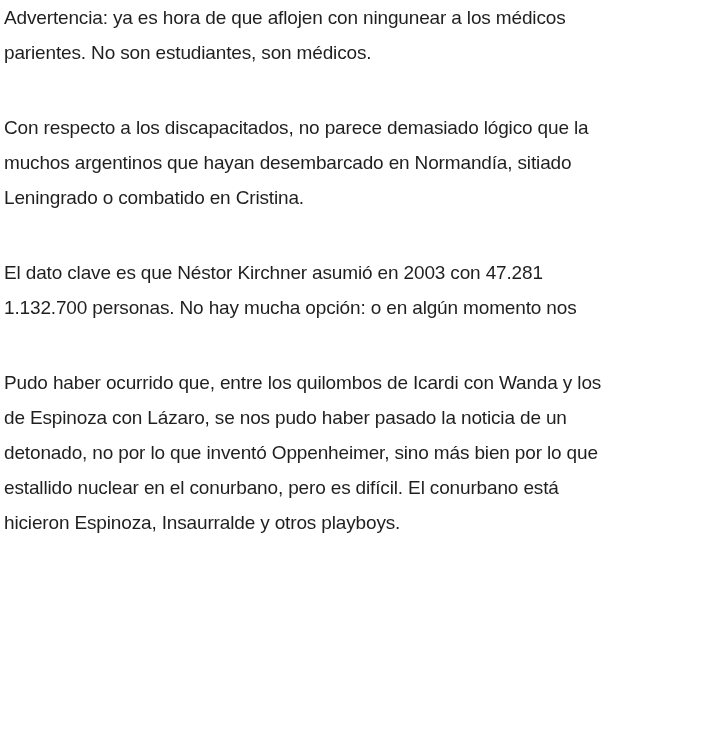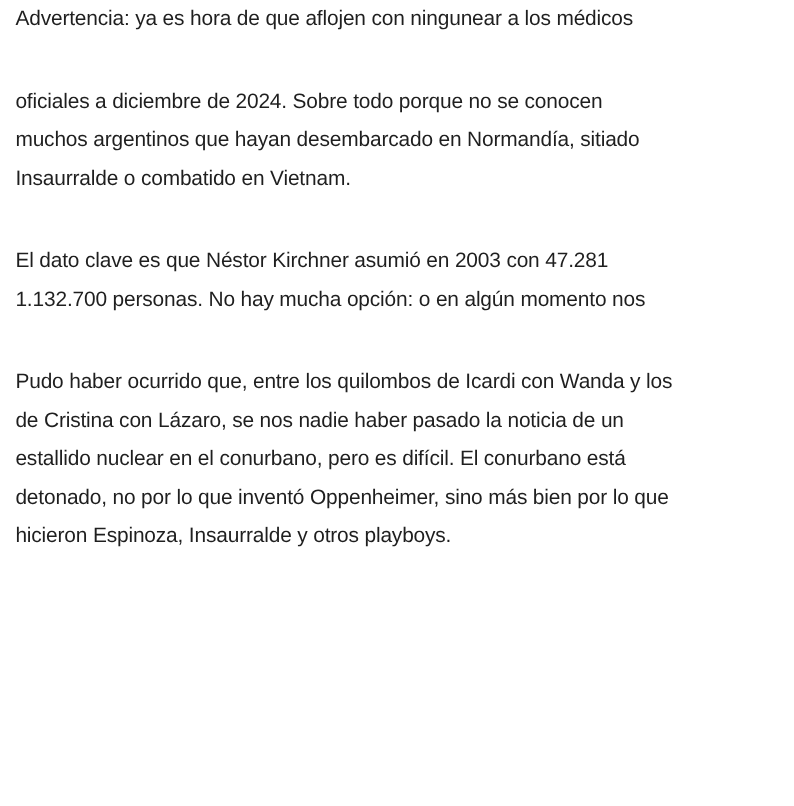--- a/index.html
+++ b/index.html
@@ -10,21 +10,21 @@
   body {
     width: 722px;
     height: 733px;
     overflow: hidden;
     font-family: "Liberation Sans", "DejaVu Sans", sans-serif;
   }
   .article {
     box-sizing: border-box;
     width: 722px;
     height: 733px;
-    padding: 0 12px 0 14px;
+    padding: 0 12px 0 4px;
     background: #ffffff;
   }
   .paragraph {
     margin: 0 0 40px 0;
     padding: 0;
   }
   .text-line {
     display: block;
     white-space: nowrap;
     font-size: 19px;
@@ -34,31 +34,32 @@
     font-weight: 400;
   }
 </style>
 </head>
 <body>
 
 <div class="article">
   <div id="article-body">
       <p class="paragraph">
         <span class="text-line">Advertencia: ya es hora de que aflojen con ningunear a los médicos</span>
+        <span class="text-line">parientes. No son estudiantes, son médicos.</span>
       </p>
       <p class="paragraph">
-        <span class="text-line">oficiales a diciembre de 2024. Sobre todo porque no se conocen</span>
+        <span class="text-line">Con respecto a los discapacitados, no parece demasiado lógico que la</span>
         <span class="text-line">muchos argentinos que hayan desembarcado en Normandía, sitiado</span>
-        <span class="text-line">Insaurralde o combatido en Vietnam.</span>
+        <span class="text-line">Leningrado o combatido en Cristina.</span>
       </p>
       <p class="paragraph">
         <span class="text-line">El dato clave es que Néstor Kirchner asumió en 2003 con 47.281</span>
         <span class="text-line">1.132.700 personas. No hay mucha opción: o en algún momento nos</span>
       </p>
       <p class="paragraph">
         <span class="text-line">Pudo haber ocurrido que, entre los quilombos de Icardi con Wanda y los</span>
-        <span class="text-line">de Cristina con Lázaro, se nos nadie haber pasado la noticia de un</span>
+        <span class="text-line">de Espinoza con Lázaro, se nos pudo haber pasado la noticia de un</span>
+        <span class="text-line">detonado, no por lo que inventó Oppenheimer, sino más bien por lo que</span>
         <span class="text-line">estallido nuclear en el conurbano, pero es difícil. El conurbano está</span>
-        <span class="text-line">detonado, no por lo que inventó Oppenheimer, sino más bien por lo que</span>
         <span class="text-line">hicieron Espinoza, Insaurralde y otros playboys.</span>
       </p>
     </div>
 </div>
 
 </body></html>

